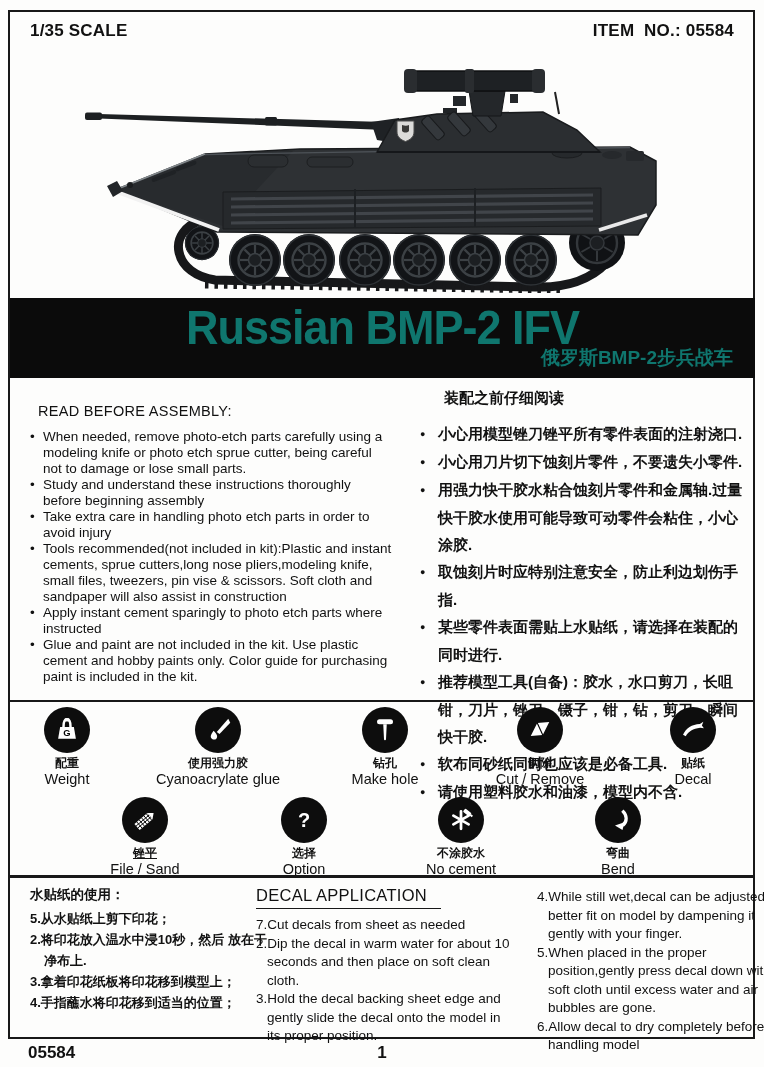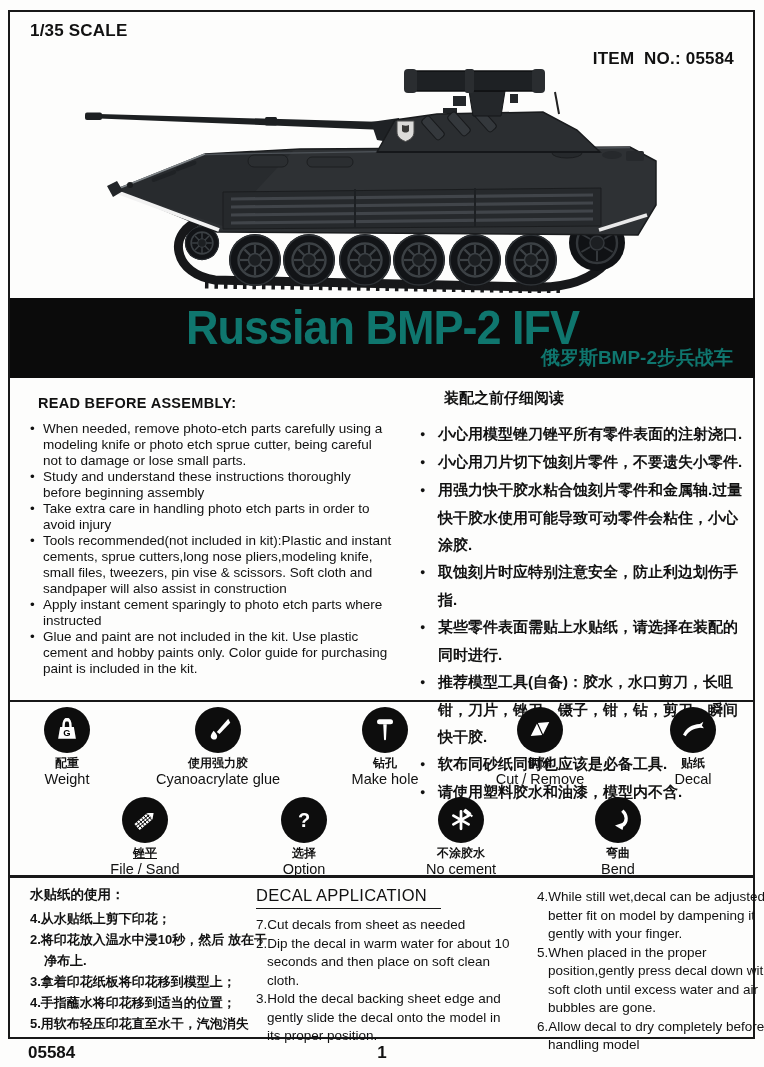--- a/index.html
+++ b/index.html
@@ -2,28 +2,28 @@
 <html><head>
 <meta charset="utf-8">
 <style>
   html,body{margin:0;padding:0;background:#e8e8e8;}
   .page{position:relative;width:764px;height:1067px;background:#fdfdfc;margin:0 auto;
         font-family:"Liberation Sans","DejaVu Sans",sans-serif;color:#111;overflow:hidden;}
   .frame{position:absolute;left:8px;top:10px;width:747px;height:1029px;
          border:2.5px solid #181818;box-sizing:border-box;}
   .hdr{position:absolute;top:21px;font-size:17px;font-weight:bold;letter-spacing:.2px;white-space:pre;}
   .hdr.left{left:30px;}
-  .hdr.right{right:30px;margin-top:28px;}
+  .hdr.right{right:30px;}
   #tank{position:absolute;left:55px;top:58px;width:655px;height:235px;}
   .banner{position:absolute;left:10px;right:9px;top:298px;height:80px;background:#0b0b0b;color:#fff;}
   .banner .t{display:block;text-align:center;font-size:45px;font-weight:bold;letter-spacing:-1px;
              margin-top:3px;transform:scaleY(1.06);transform-origin:top center;}
   .banner .s{position:absolute;right:22px;bottom:7px;font-size:19px;font-weight:bold;}
   .colEN{position:absolute;left:30px;top:391px;width:362px;}
-  .colEN h3{font-size:14.5px;font-weight:bold;margin:4px 0 10px 8px;letter-spacing:.3px;}
+  .colEN h3{font-size:14.5px;font-weight:normal;margin:12px 0 10px 8px;letter-spacing:.3px;}
   .colEN .b{font-size:13.5px;line-height:16px;padding-left:13px;text-indent:-13px;}
   .colEN .b::before{content:"•";display:inline-block;width:13px;text-indent:0;}
   .colCN{position:absolute;left:420px;top:389px;width:328px;}
   .colCN h3{font-size:15px;font-weight:bold;margin:0 0 12px 24px;}
   .colCN .b{font-size:15px;font-weight:bold;line-height:27px;padding-left:18px;text-indent:-18px;}
   .colCN .b::before{content:"●";display:inline-block;width:18px;font-size:9px;vertical-align:2px;text-indent:0;}
   .divider{position:absolute;left:10px;right:9px;height:2px;background:#181818;}
   #div1{top:700px;}
   #div2{top:875px;height:2.5px;}
   .sym{position:absolute;width:150px;text-align:center;}
@@ -290,25 +290,24 @@
         </div>
         <div class="lcn">弯曲</div>
         <div class="len">Bend</div>
       </div>
     </div>
   <div id="div2" class="divider"></div>
 
   <div id="dcn" class="dcol">
     <h4>水贴纸的使用：</h4>
     <div id="dcn-list">
-        <div class="s">4.从水贴纸上剪下印花；</div>
+        <div class="s">5.从水贴纸上剪下印花；</div>
         <div class="s">2.将印花放入温水中浸10秒，然后 放在干净布上.</div>
         <div class="s">3.拿着印花纸板将印花移到模型上；</div>
         <div class="s">4.手指蘸水将印花移到适当的位置；</div>
-        <div class="s">5.用软布轻压印花直至水干，汽泡消失</div>
       </div>
   </div>
   <div id="den1" class="dcol den">
     <h4>DECAL APPLICATION</h4>
     <div id="den1-list">
         <div class="s">7.Cut decals from sheet as needed</div>
         <div class="s">2.Dip the decal in warm water for about 10 seconds and then place on soft clean cloth.</div>
         <div class="s">3.Hold the decal backing sheet edge and gently slide the decal onto the model in its proper position.</div>
       </div>
   </div>

